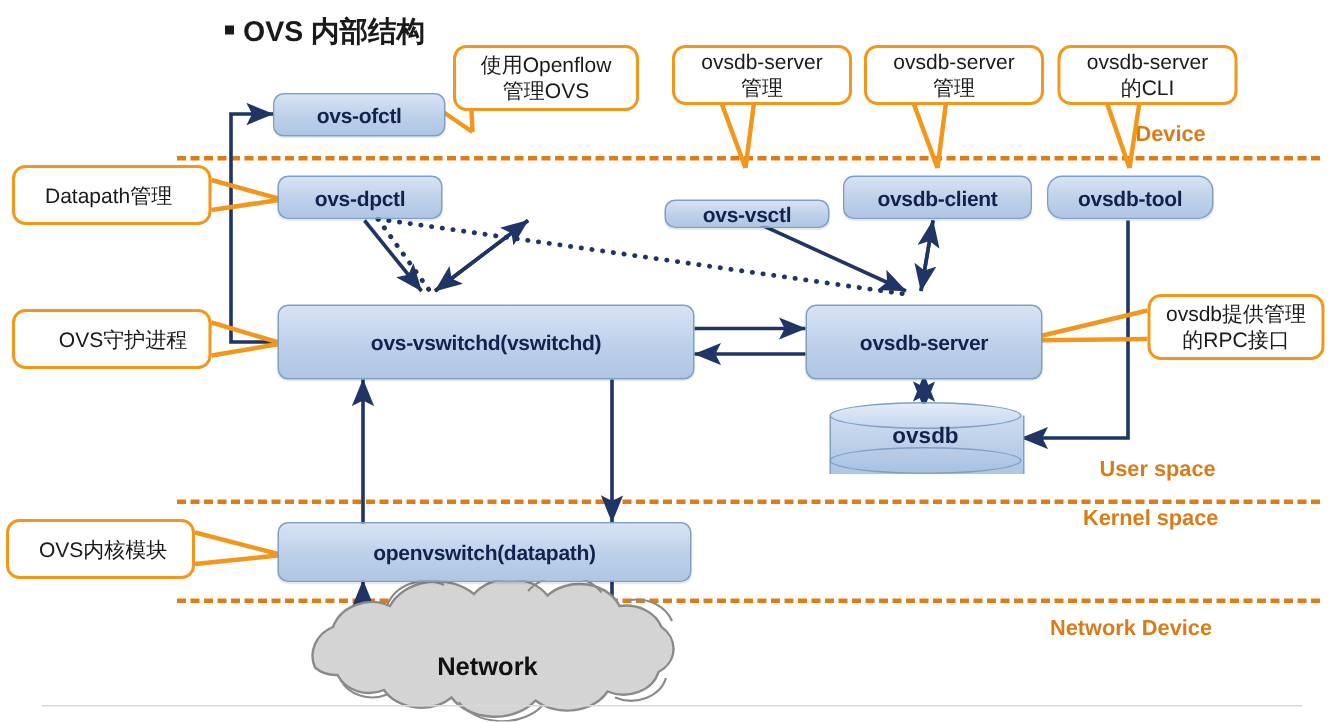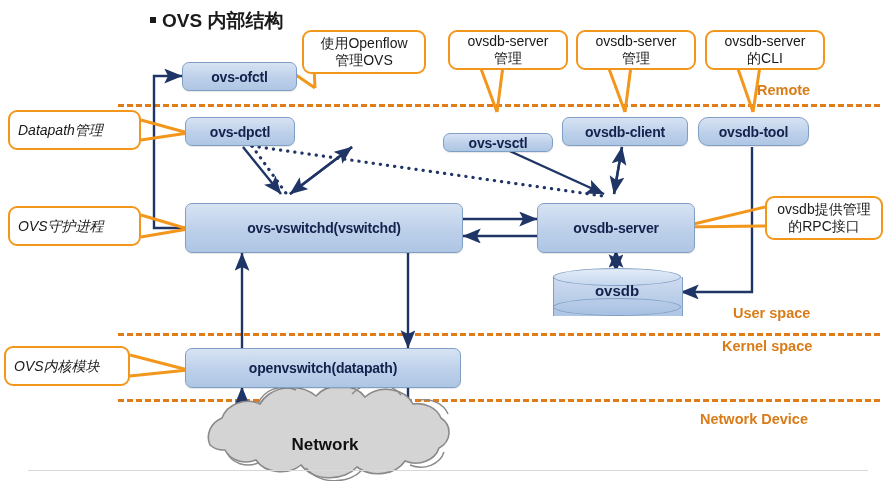--- a/index.html
+++ b/index.html
@@ -50,21 +50,21 @@
     border-radius:9px;
     background:#ffffff;
     color:#1a1a1a;
     font-size:14px;
     line-height:1.18;
     display:flex;align-items:center;justify-content:center;
     text-align:center;
     padding:2px 5px;
     z-index:6;
   }
-  .callout.lefttext{justify-content:flex-start;padding-left:8px;text-align:left;font-style:italic;}
+  .callout.lefttext{justify-content:flex-start;padding-left:20px;text-align:left;}
 
   
   .zone-label{
     position:absolute;
     color:#d97c18;
     font-weight:bold;
     font-size:14.5px;
     white-space:nowrap;
   }
 
@@ -118,21 +118,21 @@
 <div id="stage">
 
   <div class="page-title">
     <span class="bullet"></span><span>OVS 内部结构</span>
   </div>
 
   <div class="sep" style="left:118px;top:104px;width:762px;"></div>
   <div class="sep" style="left:118px;top:333px;width:762px;"></div>
   <div class="sep" style="left:118px;top:399px;width:762px;"></div>
 
-  <div class="zone-label" style="left:757px;top:82px;">Remote</div>
+  <div class="zone-label" style="left:757px;top:82px;">Device</div>
   <div class="zone-label" style="left:733px;top:305px;">User space</div>
   <div class="zone-label" style="left:722px;top:338px;">Kernel space</div>
   <div class="zone-label" style="left:700px;top:411px;">Network Device</div>
 
   <svg id="wires" viewBox="0 0 888 481">
     <defs>
       <marker id="ah" markerWidth="9" markerHeight="9" refX="7.4" refY="3.1" orient="auto">
         <path d="M0,0 L7.6,3.1 L0,6.2 L1.6,3.1 z" fill="#1f3566"></path>
       </marker>
       <marker id="ah2" markerWidth="9" markerHeight="9" refX="7.4" refY="3.1" orient="auto">
@@ -266,21 +266,21 @@
     <div>
       <span>ovsdb-server</span><br>
       <span>的CLI</span>
     </div>
   </div>
 
   <div class="callout lefttext" style="left:8px;top:110px;width:133px;height:40px;">
     <span>Datapath管理</span>
   </div>
 
-  <div class="callout lefttext" style="left:8px;top:206px;width:133px;height:40px;">
+  <div class="callout lefttext" style="left:8px;top:206px;width:133px;height:40px;justify-content:center;">
     <span>OVS守护进程</span>
   </div>
 
   <div class="callout" style="left:765px;top:196px;width:118px;height:44px;">
     <div>
       <span>ovsdb提供管理</span><br>
       <span>的RPC接口</span>
     </div>
   </div>
 

